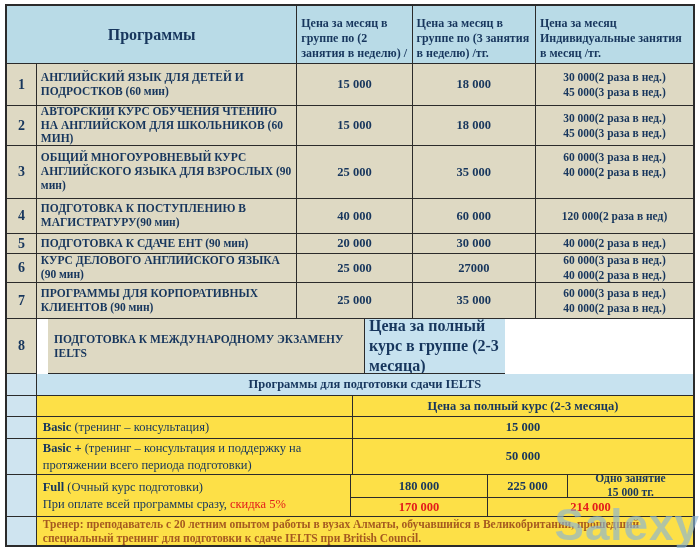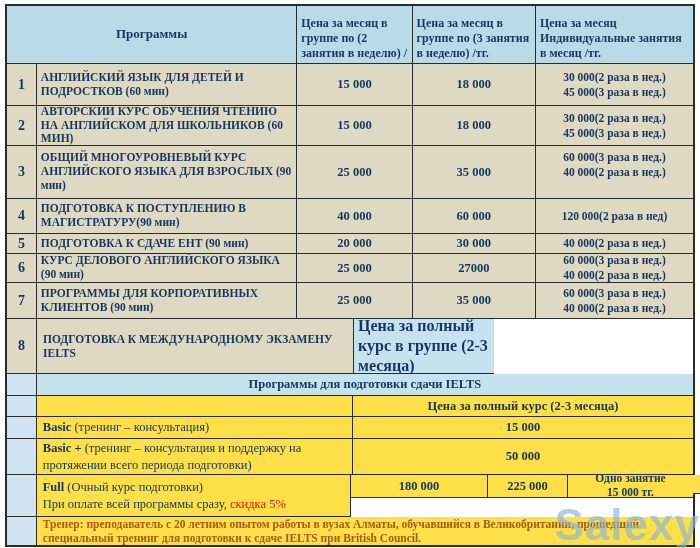--- a/index.html
+++ b/index.html
@@ -25,27 +25,27 @@
   .white{background:#fde047;}
   .center{justify-content:center;text-align:center;}
   .num{width:30px;font-size:14px;font-weight:bold;justify-content:center;}
   .prog{width:262px;padding:1px 4px;font-size:11.5px;font-weight:bold;line-height:1.2;}
   .g2{width:116px;font-size:12.5px;font-weight:bold;}
   .g3{width:124px;font-size:12.5px;font-weight:bold;}
   .ind{width:158px;font-size:11.5px;font-weight:bold;line-height:1.3;}
   .hdr{font-size:12px;font-weight:bold;line-height:1.25;padding:10px 4px;align-items:flex-start;}
   .hdr.vc{align-items:center;}
   .stack{display:flex;flex-direction:column;width:100%;}
-  .progwide{width:317px;padding:1px 6px;font-size:11.5px;font-weight:bold;line-height:1.25;}
+  .progwide{width:317px;padding:1px 6px;font-size:11.5px;font-weight:bold;line-height:1.25;margin-left:11px;}
   .r8g{width:140px;}
   .r8i{width:203px;}
   .bandcell{width:660px;font-size:12.5px;font-weight:bold;}
   .label{width:318px;padding:1px 6px;font-size:12.5px;line-height:1.3;}
   .span-right{width:342px;font-size:12.5px;font-weight:bold;}
-  .fullgrid{width:342px;display:flex;flex-direction:row;}
+  .fullgrid{width:342px;display:flex;flex-direction:column;}
   .subrow{display:flex;width:100%;}
   .fg{width:137px;}
   .fi{width:80px;}
   .fs{width:125px;font-size:11.5px;line-height:1.2;}
   .fg2{width:137px;}
   .fi2{width:205px;}
   .bold{font-weight:bold;}
   .red{color:#e31c1c;}
   .pricebold{font-size:12.5px;font-weight:bold;}
   .footer-cell{width:660px;padding:2px 6px;font-size:11.5px;line-height:1.25;color:#a55a20;font-weight:bold;}
@@ -55,21 +55,21 @@
     font-family:"Liberation Sans","DejaVu Sans",sans-serif;
   }
 </style>
 </head>
 <body>
 
 <div class="tbl">
 
   <div class="row" style="height:58px">
     <div class="cell blue center hdr vc" style="width:292px">
-      <span style="font-size:13px;">Программы</span>
+      <span style="font-size:16px;">Программы</span>
     </div>
     <div class="cell blue hdr g2">Цена за месяц в группе по (2 занятия в неделю) /тг.</div>
     <div class="cell blue hdr g3">Цена за месяц в группе по (3 занятия в неделю) /тг.</div>
     <div class="cell blue hdr ind" style="font-weight:bold">Цена за месяц Индивидуальные занятия в месяц /тг.</div>
   </div>
 
   <div class="row" style="height:42px">
     <div class="cell beige num">1</div>
     <div class="cell beige prog">АНГЛИЙСКИЙ ЯЗЫК ДЛЯ ДЕТЕЙ И ПОДРОСТКОВ (60 мин)</div>
     <div class="cell beige g2 center">15 000</div>

